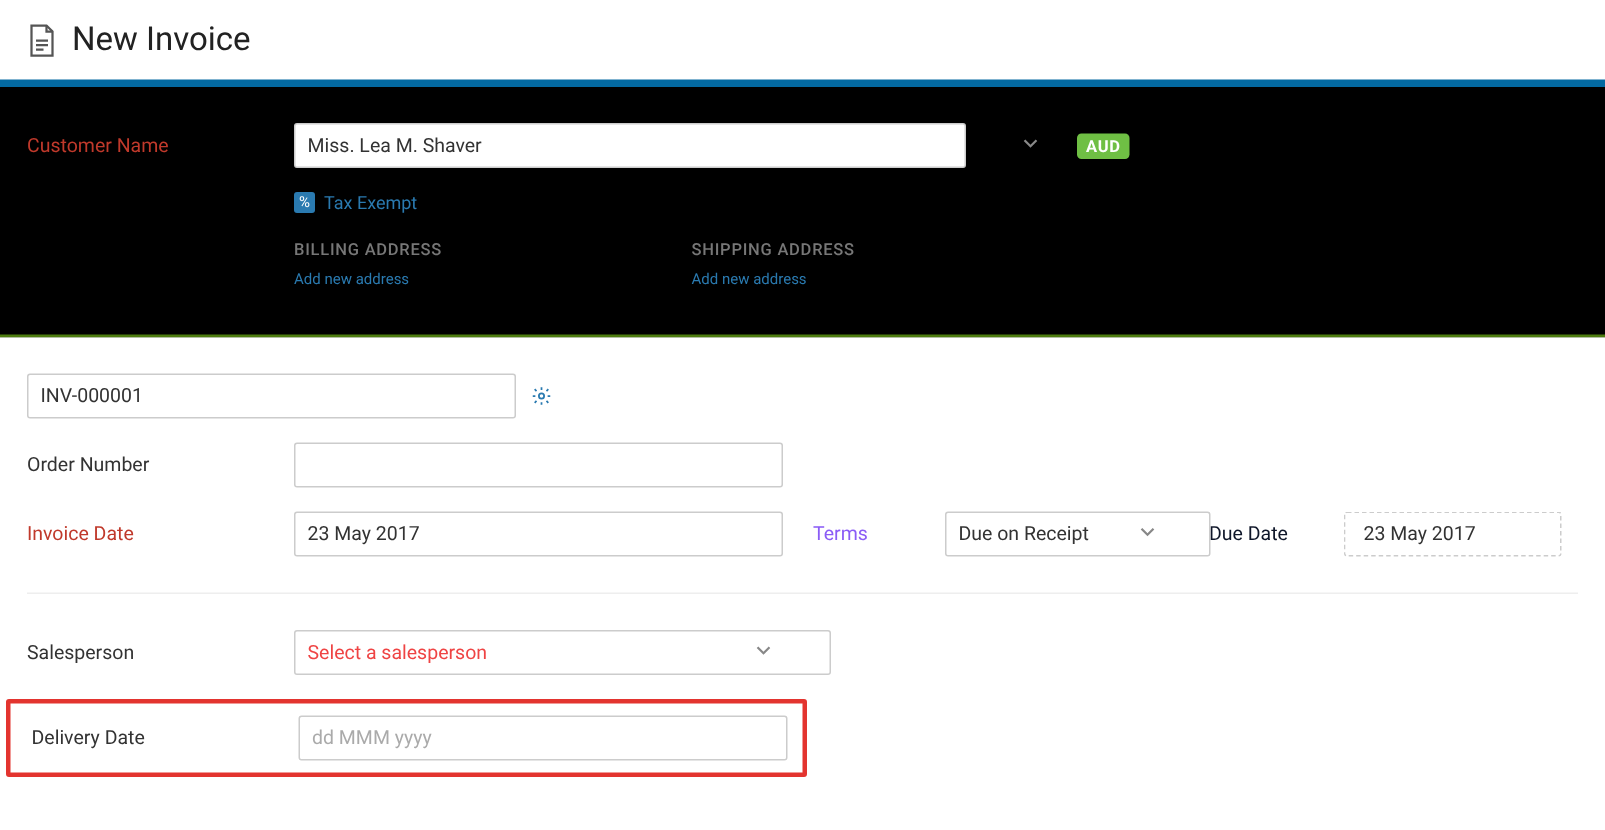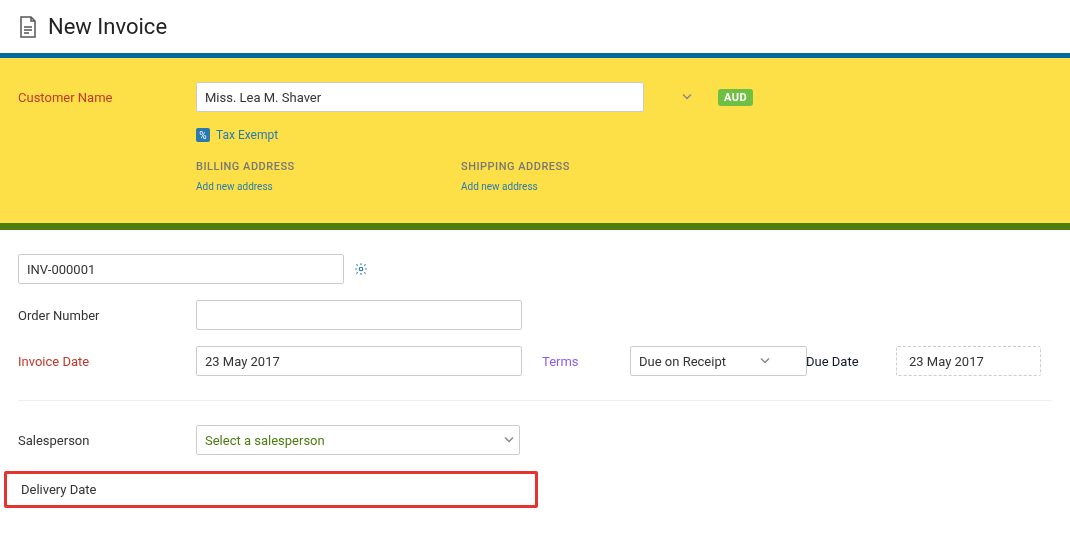--- a/index.html
+++ b/index.html
@@ -1,21 +1,21 @@
 <!DOCTYPE html>
 <html><head>
 <meta charset="utf-8">
 <style>
   * { box-sizing: border-box; font-family: -apple-system, BlinkMacSystemFont, "Segoe UI", Roboto, sans-serif; }
   body { margin: 0; background: #fff; color: #333; font-size: 13px; }
   .page { width: 1070px; }
   .header { padding: 14px 18px; display: flex; align-items: center; border-bottom: 5px solid #0369a1; }
   .header .title { font-size: 22px; font-weight: 400; color: #222; margin-left: 10px; }
   .header .doc-icon { width: 20px; height: 24px; }
-  .section-gray { background: #fde047; padding: 24px 18px 30px; border-bottom: 7px solid #4d7c0f; }
+  .section-gray { background: #000000; padding: 24px 18px 30px; border-bottom: 2px solid #4d7c0f; }
   .section-white { background: #fff; padding: 24px 18px 30px; }
   .row { display: flex; align-items: center; margin-bottom: 16px; }
   .label { width: 178px; flex: 0 0 178px; font-size: 13px; color: #333; }
   .label.req { color: #c0392b; }
   .controls { flex: 1; display: flex; align-items: center; }
   input.txt, select.sel {
     height: 30px; border: 1px solid #ccc; background: #fff; padding: 0 8px; font-size: 13px; color: #333;
     border-radius: 2px; outline: none;
   }
   input.txt::placeholder { color: #aaa; }
@@ -134,31 +134,32 @@
         <span class="due-box">23 May 2017</span>
       </div>
     </div>
 
     <hr class="sep">
 
     <div class="row">
       <div class="label">Salesperson</div>
       <div class="controls">
         <span class="sel-wrap" style="width:326px;">
-          <select class="sel" style="width:324px; color:#4d7c0f;">
+          <select class="sel" style="width:358px; color:#ef4444;">
             <option>Select a salesperson</option>
           </select>
           <span class="chev">
             <svg width="10" height="10" viewBox="0 0 10 10">
                 <path d="M1 3 L5 7 L9 3" fill="none" stroke="#888" stroke-width="1.5"></path>
               </svg>
           </span>
         </span>
       </div>
     </div>
 
     <div class="highlight-row">
       <div class="label" style="width:178px; flex:0 0 178px;">Delivery Date</div>
+      <input class="txt" style="width: 326px;" placeholder="dd MMM yyyy">
     </div>
 
   </div>
 
 </div>
 
 </body></html>

